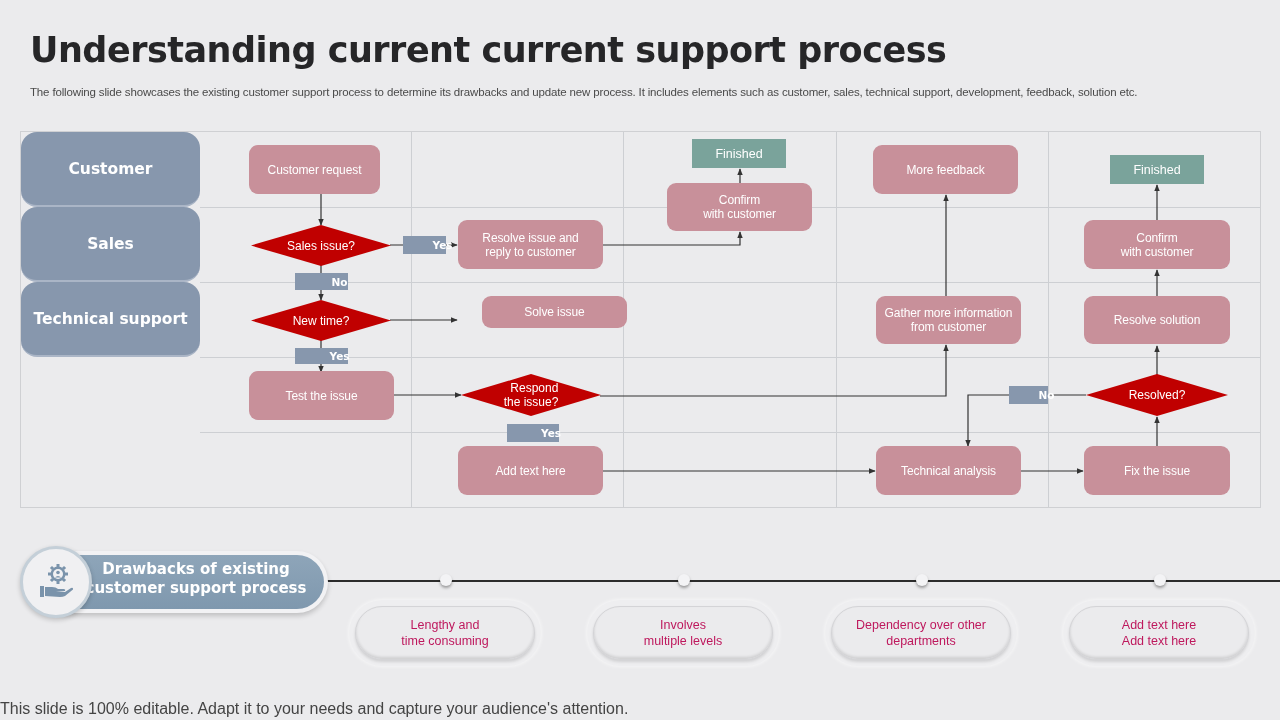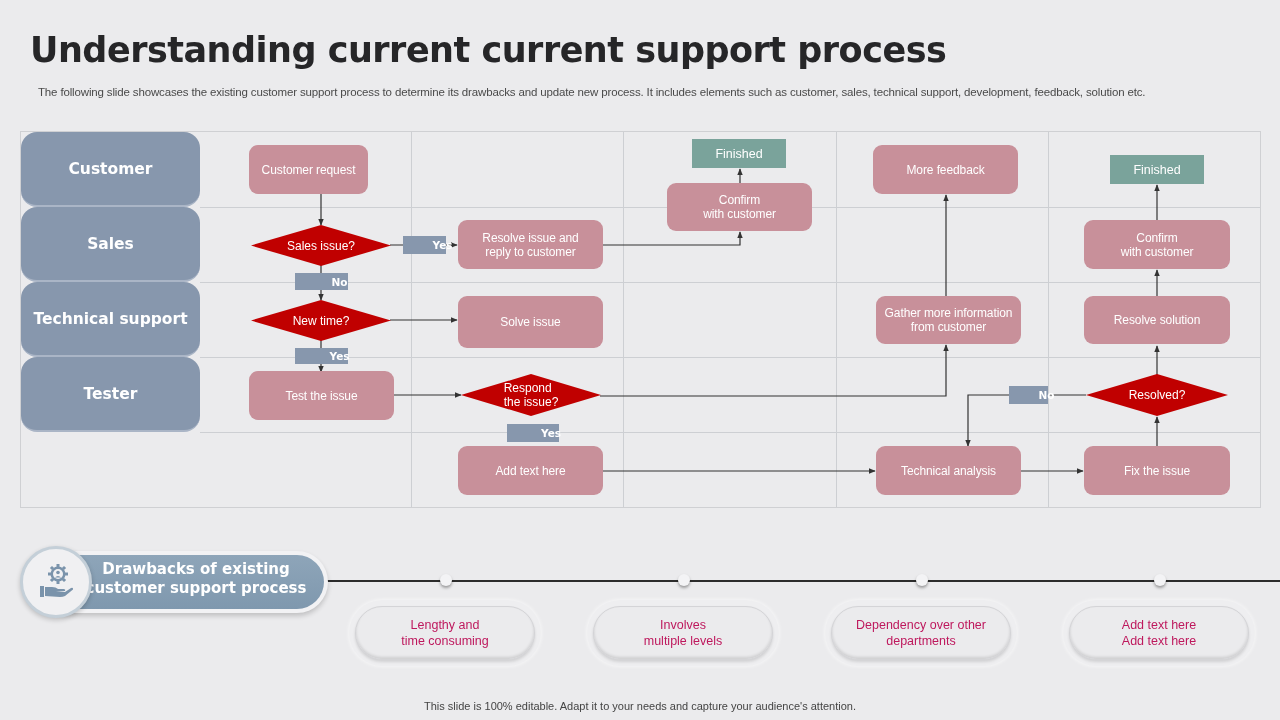--- a/index.html
+++ b/index.html
@@ -11,21 +11,21 @@
       color: #2a2a2a;
     }
     .title {
       position: absolute; left: 30px; top: 30px;
       font-family: "DejaVu Sans", sans-serif;
       font-weight: bold; font-size: 35px; letter-spacing: -0.5px;
       color: #262628;
     }
     .subtitle {
       position: absolute; left: 30px; top: 86px;
-      font-size: 11.5px; color: #4a4a4a; letter-spacing: -0.15px; margin-left: 8px;
+      font-size: 11.5px; color: #4a4a4a; letter-spacing: -0.15px;
     }
     
     .grid {
       position: absolute; left: 20px; top: 131px; width: 1241px; height: 377px;
       border: 1px solid #cfd0d3;
     }
     .lane-label {
       position: absolute; left: 0; width: 179px; height: 75px;
       background: #8797ad; color: #ffffff;
       font-family: "DejaVu Sans", sans-serif; font-weight: bold; font-size: 15.5px;
@@ -41,21 +41,21 @@
       border-radius: 9px; font-size: 12px; line-height: 14px;
       display: flex; align-items: center; justify-content: center; text-align: center;
       white-space: pre-line; letter-spacing: -0.1px;
     }
     .finished {
       position: absolute; background: #7aa39b; color: #ffffff;
       font-size: 12.5px; display: flex; align-items: center; justify-content: center;
     }
     .diamond {
       position: absolute; color: #ffffff; font-size: 12px; line-height: 14px;
-      display: flex; align-items: center; justify-content: center; text-align: left;
+      display: flex; align-items: center; justify-content: center; text-align: right;
       white-space: pre-line;
     }
     .diamond svg { position: absolute; left: 0; top: 0; width: 100%; height: 100%; }
     .diamond span { position: relative; }
     .tag {
       position: absolute; background: #8797ad; color: #ffffff;
       font-family: "DejaVu Sans", sans-serif; font-weight: bold; font-size: 10.5px;
       display: flex; align-items: center; justify-content: center; padding-left: 36px;
     }
     svg.connectors { position: absolute; left: 0; top: 0; width: 1280px; height: 720px; pointer-events: none; }
@@ -92,35 +92,34 @@
       background: #eeeef0; box-shadow: 0 0 4px rgba(255,255,255,0.8);
     }
     .item-inner {
       position: absolute; top: 606px; width: 180px; height: 54px; border-radius: 27px;
       background: #ebebed; border: 1.5px solid #d4d4d7;
       box-shadow: inset 0 -2px 3px rgba(0,0,0,0.12), 0 2px 3px rgba(0,0,0,0.12);
       display: flex; align-items: center; justify-content: center; text-align: center;
       font-size: 12.5px; line-height: 16px; color: #be185d; white-space: pre-line;
     }
     .footer {
-      position: absolute; left: 0; right: 0; top: 700px; text-align: center;
-      font-size: 11px; color: #444;
+      position: absolute; left: 0; right: 0; top: 700px; text-align: left;
+      font-size: 16px; color: #444;
     }
   </style>
 </head>
 <body>
 
 <div class="title">Understanding current current support process</div>
 <div class="subtitle">The following slide showcases the existing customer support process to determine its drawbacks and update new process. It includes elements such as customer, sales, technical support, development, feedback, solution etc.</div>
 
 <div class="grid">
   <div class="lane-label" style="top:0">Customer</div>
   <div class="lane-label" style="top:75px">Sales</div>
   <div class="lane-label" style="top:150px">Technical support</div>
-  <div class="lane-label" style="top:225px">Tester</div>
 
   <div class="hline" style="top:75px"></div>
   <div class="hline" style="top:150px"></div>
   <div class="hline" style="top:225px"></div>
   <div class="hline" style="top:300px"></div>
 
   <div class="vline" style="left:390px"></div>
   <div class="vline" style="left:602px"></div>
   <div class="vline" style="left:815px"></div>
   <div class="vline" style="left:1027px"></div>
@@ -163,41 +162,41 @@
     <line x1="1157" y1="375" x2="1157" y2="346" marker-end="url(#arr)"></line>
 
     <line x1="1157" y1="296" x2="1157" y2="270" marker-end="url(#arr)"></line>
 
     <line x1="1157" y1="220" x2="1157" y2="185" marker-end="url(#arr)"></line>
 
     <polyline points="1086,395 968,395 968,446" marker-end="url(#arr)"></polyline>
   </g>
 </svg>
 
-<div class="box" style="left:249px;top:145px;width:119px;height:49px">Customer request</div>
+<div class="box" style="left:249px;top:145px;width:131px;height:49px">Customer request</div>
 <div class="diamond" style="left:251px;top:225px;width:140px;height:41px">
   <svg viewBox="0 0 140 41" preserveAspectRatio="none">
       <polygon points="0,20.5 70,0 140,20.5 70,41" fill="#c00000"></polygon>
     </svg>
   <span>Sales issue?</span>
 </div>
 <div class="diamond" style="left:251px;top:300px;width:140px;height:41px">
   <svg viewBox="0 0 140 41" preserveAspectRatio="none">
       <polygon points="0,20.5 70,0 140,20.5 70,41" fill="#c00000"></polygon>
     </svg>
   <span>New time?</span>
 </div>
 <div class="box" style="left:249px;top:371px;width:145px;height:49px">Test the issue</div>
 <div class="tag" style="left:403px;top:236px;width:43px;height:18px">Yes</div>
 <div class="tag" style="left:295px;top:273px;width:53px;height:17px">No</div>
 <div class="tag" style="left:295px;top:348px;width:53px;height:16px">Yes</div>
 
 <div class="box" style="left:458px;top:220px;width:145px;height:49px">Resolve issue and
 reply to customer</div>
-<div class="box" style="left:458px;top:296px;width:145px;height:52px">Solve issue</div>
+<div class="box" style="left:482px;top:296px;width:145px;height:32px">Solve issue</div>
 <div class="diamond" style="left:461px;top:374px;width:140px;height:42px">
   <svg viewBox="0 0 140 42" preserveAspectRatio="none">
       <polygon points="0,21 70,0 140,21 70,42" fill="#c00000"></polygon>
     </svg>
   <span>Respond
 the issue?</span>
 </div>
 <div class="tag" style="left:507px;top:424px;width:52px;height:18px">Yes</div>
 <div class="box" style="left:458px;top:446px;width:145px;height:49px">Add text here</div>
 

